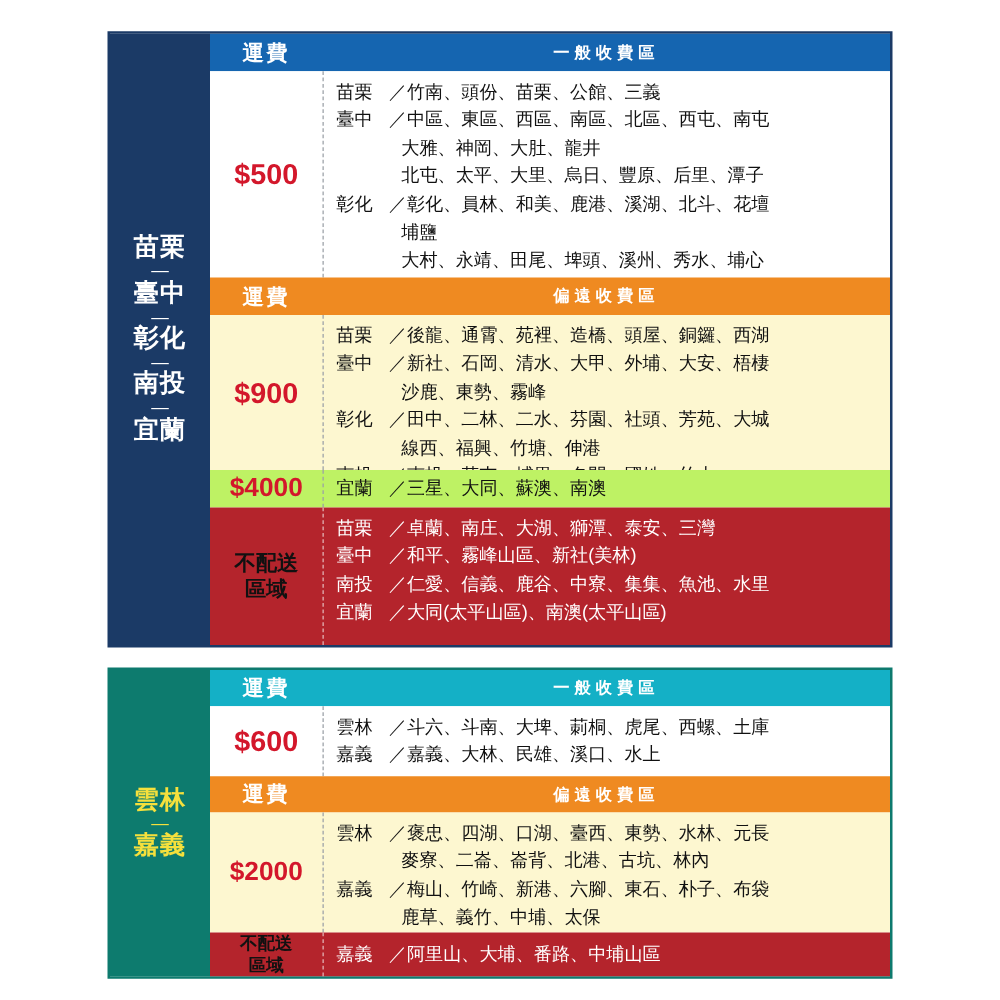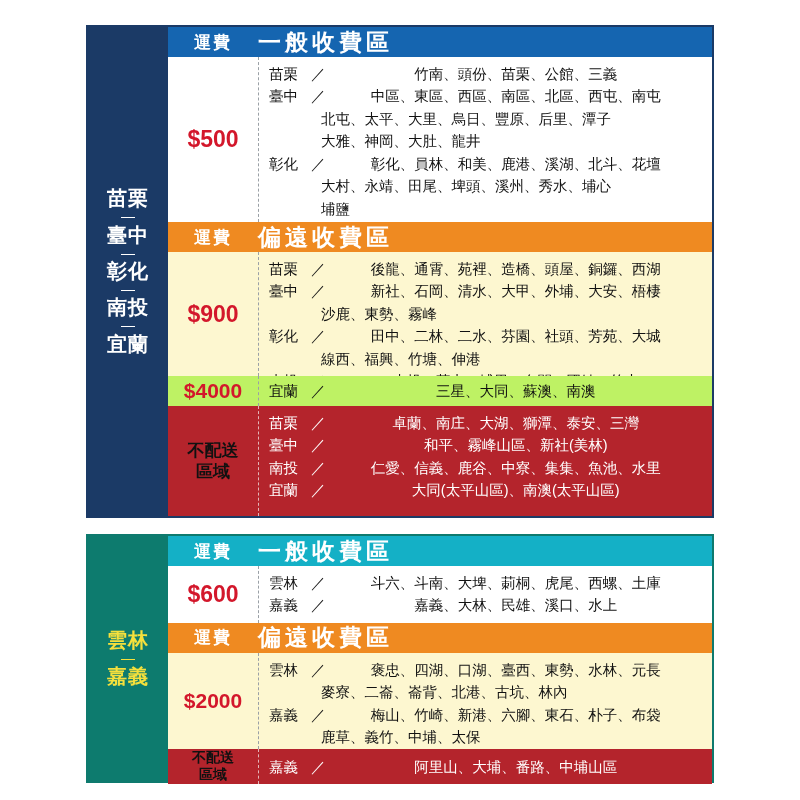--- a/index.html
+++ b/index.html
@@ -14,21 +14,21 @@
   .leftcol.teal{background:#0d7b6e;}
   .leftlabel{color:#ffffff;font-weight:bold;font-size:20px;line-height:1.05;letter-spacing:1px;text-align:center;}
   .leftlabel.yellow{color:#f5e03c;}
   .leftdash{color:#ffffff;font-size:14px;line-height:1.1;}
   .leftdash.yellow{color:#f5e03c;}
 
   .rightcol{flex:1;display:flex;flex-direction:column;}
 
   .hdr{display:flex;align-items:center;height:30px;}
   .hdr .fee{width:90px;flex:0 0 90px;text-align:center;color:#ffffff;font-weight:bold;font-size:17px;letter-spacing:2px;}
-  .hdr .zone{flex:1;text-align:left;color:#ffffff;font-weight:bold;font-size:23px;letter-spacing:4px;}
+  .hdr .zone{flex:1;text-align:center;color:#ffffff;font-weight:bold;font-size:13px;letter-spacing:4px;}
   .hdr.blue{background:#1565b0;}
   .hdr.orange{background:#ef8a21;}
   .hdr.cyan{background:#14b0c6;}
   .hdr.orange2{background:#ef8a21;}
 
   .row{display:flex;align-items:stretch;}
   .row .price{width:90px;flex:0 0 90px;display:flex;align-items:center;justify-content:center;color:#d3172b;font-weight:bold;font-size:23px;}
   .row .price.small{font-size:21px;}
   .row .price.blk{color:#111;font-size:17px;line-height:1.25;flex-direction:column;}
   .row .cells{flex:1;border-left:1px dashed #9aa0a6;padding:6px 6px 6px 10px;box-sizing:border-box;}
@@ -36,21 +36,21 @@
   .rowwhite{background:#ffffff;}
   .rowcream{background:#fdf7d0;}
   .rowyellow{background:#bef264;}
   .rowred{background:#b4242c;}
   .rowred .price{color:#ffffff;}
   .rowred .cells{color:#ffffff;border-left:1px dashed #e3b6b8;}
 
   .line{display:flex;font-size:14.5px;line-height:1.55;color:#111;white-space:nowrap;}
   .line .area{width:42px;flex:0 0 42px;}
   .line .sep{flex:0 0 10px;}
-  .line .txt{flex:1;text-align:center;}
+  .line .txt{flex:1;}
   .cont{padding-left:52px;font-size:14.5px;line-height:1.55;color:#111;white-space:nowrap;}
   .rowred .line,.rowred .cont{color:#ffffff;}
 </style>
 </head>
 <body>
 
 <div class="page">
 
   <div class="table" style="left:86px;top:25px;width:628px;height:493px;">
     <div class="leftcol navy">
@@ -77,29 +77,29 @@
           <div class="line">
               <span class="area">苗栗</span>
               <span class="sep">／</span>
               <span class="txt">竹南、頭份、苗栗、公館、三義</span>
             </div>
           <div class="line">
               <span class="area">臺中</span>
               <span class="sep">／</span>
               <span class="txt">中區、東區、西區、南區、北區、西屯、南屯</span>
             </div>
+          <div class="cont">大雅、神岡、大肚、龍井</div>
           <div class="cont">北屯、太平、大里、烏日、豐原、后里、潭子</div>
-          <div class="cont">大雅、神岡、大肚、龍井</div>
           <div class="line">
               <span class="area">彰化</span>
               <span class="sep">／</span>
               <span class="txt">彰化、員林、和美、鹿港、溪湖、北斗、花壇</span>
             </div>
+          <div class="cont">埔鹽</div>
           <div class="cont">大村、永靖、田尾、埤頭、溪州、秀水、埔心</div>
-          <div class="cont">埔鹽</div>
           <div class="line">
               <span class="area">宜蘭</span>
               <span class="sep">／</span>
               <span class="txt">宜蘭、頭城、礁溪、壯圍、員山、羅東、五結</span>
             </div>
           <div class="cont">冬山</div>
         </div>
       </div>
 
       <div class="hdr orange">

